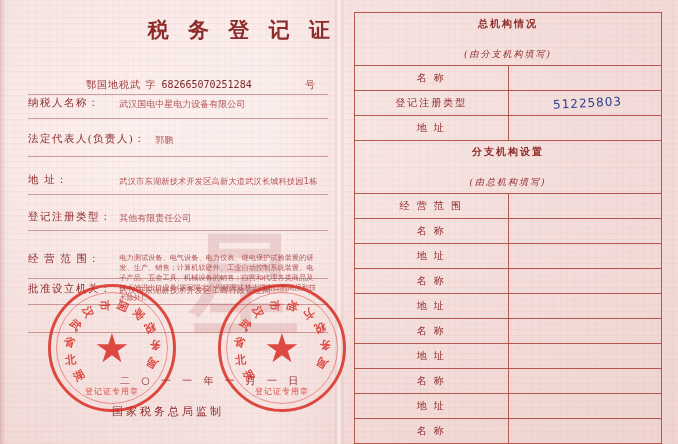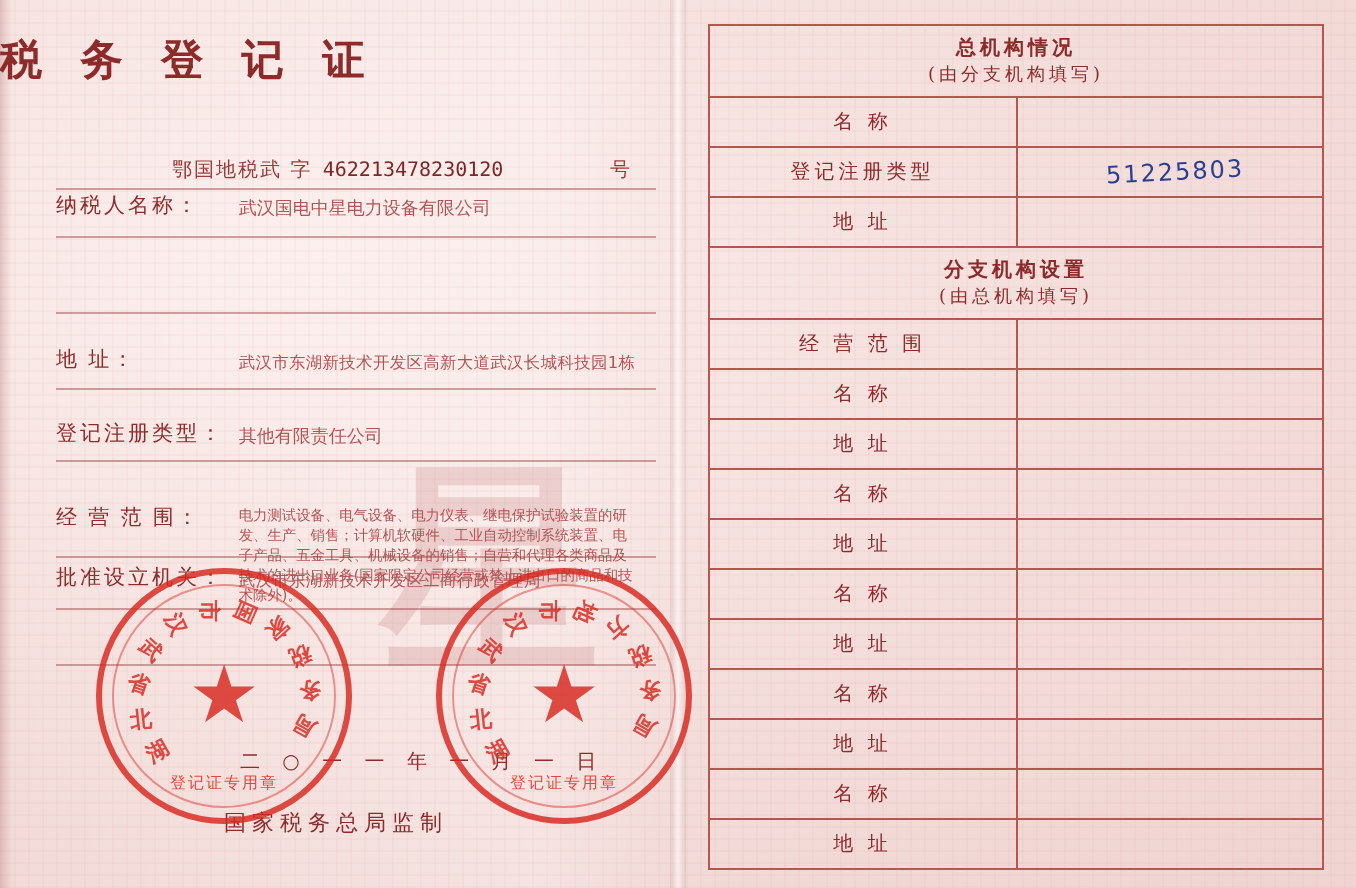--- a/index.html
+++ b/index.html
@@ -24,21 +24,21 @@
   }
   
   .fold{
     position:absolute;top:0;bottom:0;left:335px;width:8px;
     background:linear-gradient(90deg, rgba(180,120,120,.18), rgba(255,255,255,.55), rgba(180,120,120,.18));
     pointer-events:none;
   }
   
   .left{position:absolute;left:0;top:0;width:336px;height:444px;}
   .title{
-    position:absolute;left:0;right:0;top:16px;text-align:left;
+    position:absolute;left:0;right:0;top:16px;text-align:right;
     font-family:"DejaVu Serif","Liberation Serif",serif;
     font-weight:bold;font-size:21px;letter-spacing:6px;color:#8d2b2b;
   }
   .subtitle{
     position:absolute;left:0;right:0;top:48px;text-align:center;
     font-family:"DejaVu Serif","Liberation Serif",serif;
     font-weight:bold;font-size:14px;letter-spacing:4px;color:#8d2b2b;
   }
   .numrow{
     position:absolute;left:86px;top:78px;width:230px;height:16px;
@@ -118,21 +118,21 @@
     position:absolute;left:10px;top:12px;width:308px;height:418px;
     border-collapse:collapse;table-layout:fixed;
   }
   table.grid td{
     border:1px solid #b4584f;
     font-size:10px;color:#8d2b2b;text-align:center;vertical-align:middle;
     font-family:"DejaVu Serif","Liberation Serif",serif;
     letter-spacing:2px;height:22px;
   }
   td.hdr{font-size:12px;letter-spacing:4px;padding:4px 0;font-weight:bold;}
-  td.hdr .sub{display:block;font-size:9px;letter-spacing:2px;font-weight:normal;margin-top:0;}
+  td.hdr .sub{display:block;font-size:9px;letter-spacing:2px;font-weight:normal;margin-top:17px;font-style:italic;}
   td.lab{width:86px;}
   td.valcell{text-align:left;padding-left:6px;}
   td.valcell .hand{
     font-family:"DejaVu Sans","Liberation Sans",sans-serif;
     color:#2a3f8f;font-size:12px;letter-spacing:1px;
     display:inline-block;transform:rotate(-3deg);
   }
   .edge{
     position:absolute;left:0;top:0;bottom:0;width:6px;
     background:linear-gradient(90deg, rgba(160,90,90,.25), rgba(255,255,255,0));
@@ -147,31 +147,35 @@
   <div class="edge"></div>
 
   <div class="left">
 
     <div class="wm" id="wm-left">星</div>
 
     <div class="title">税 务 登 记 证</div>
 
     <div class="numrow">
       <span class="lbl">鄂国地税武 字</span>
-      <span class="val">462213478230120</span>
+      <span class="val">682665070251284</span>
       <span class="hao">号</span>
     </div>
     <div class="rule" style="top:94px;"></div>
 
     <div class="field" style="top:96px;">
       <span class="lbl">纳税人名称：</span>
       <span class="val">武汉国电中星电力设备有限公司</span>
     </div>
     <div class="rule" style="top:118px;"></div>
 
+    <div class="field" style="top:132px;">
+      <span class="lbl" style="width:124px;">法定代表人(负责人)：</span>
+      <span class="val">郭鹏</span>
+    </div>
     <div class="rule" style="top:156px;"></div>
 
     <div class="field" style="top:173px;">
       <span class="lbl">地        址：</span>
       <span class="val wide">武汉市东湖新技术开发区高新大道武汉长城科技园1栋</span>
     </div>
     <div class="rule" style="top:194px;"></div>
 
     <div class="field" style="top:210px;">
       <span class="lbl">登记注册类型：</span>

